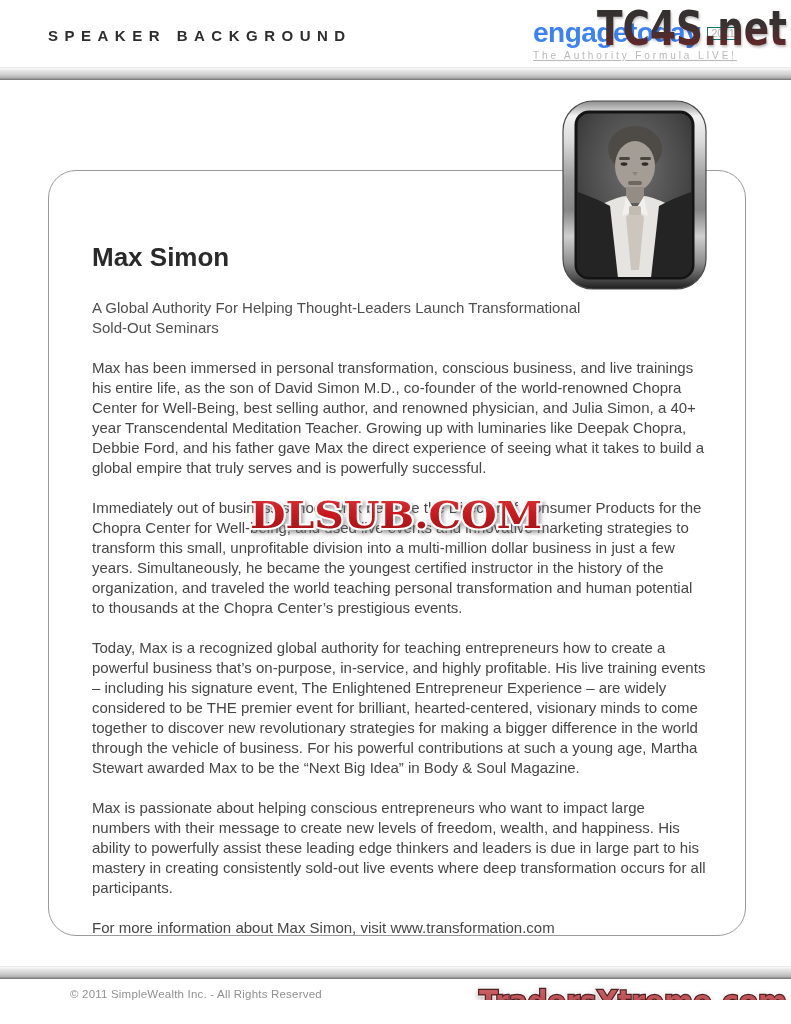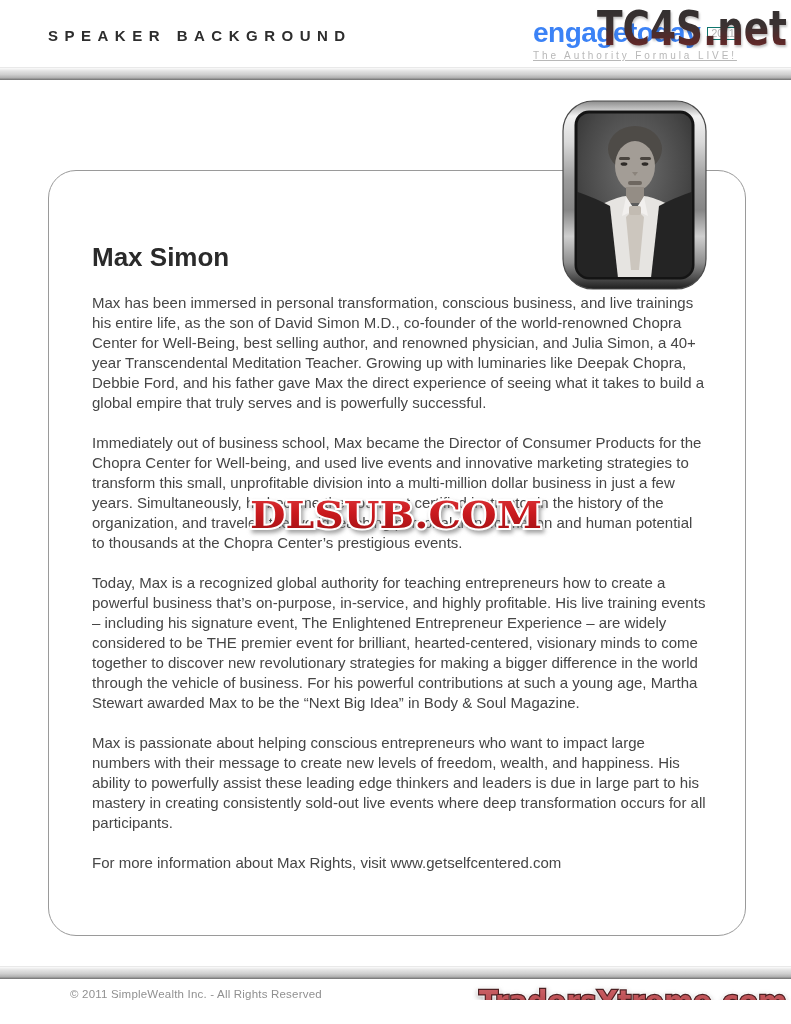--- a/index.html
+++ b/index.html
@@ -149,25 +149,29 @@
       <path d="M82,97 L73,110 L86,116 Z" fill="#f2f0ee"></path>
       <path d="M73,108 L64,117 L69,170 L77,170 L82,117 Z" fill="#ccc6be"></path>
       <rect x="67" y="106" width="12" height="9" rx="2" fill="#c2bbb2"></rect>
       <path d="M10,90 Q34,98 48,106 L56,178 L10,178 Z" fill="#242424"></path>
       <path d="M135,90 Q111,98 97,106 L89,178 L135,178 Z" fill="#242424"></path>
     </g>
   </svg>
 
   <div class="content-text">
     <h1 class="speaker-name">Max Simon</h1>
+    <div class="subtitle">
+      <div>A Global Authority For Helping Thought-Leaders Launch Transformational</div>
+      <div>Sold-Out Seminars</div>
+    </div>
     <p>Max has been immersed in personal transformation, conscious business, and live trainings his entire life, as the son of David Simon M.D., co-founder of the world-renowned Chopra Center for Well-Being, best selling author, and renowned physician, and Julia Simon, a 40+ year Transcendental Meditation Teacher. Growing up with luminaries like Deepak Chopra, Debbie Ford, and his father gave Max the direct experience of seeing what it takes to build a global empire that truly serves and is powerfully successful.</p>
     <p>Immediately out of business school, Max became the Director of Consumer Products for the Chopra Center for Well-being, and used live events and innovative marketing strategies to transform this small, unprofitable division into a multi-million dollar business in just a few years. Simultaneously, he became the youngest certified instructor in the history of the organization, and traveled the world teaching personal transformation and human potential to thousands at the Chopra Center’s prestigious events.</p>
     <p>Today, Max is a recognized global authority for teaching entrepreneurs how to create a powerful business that’s on-purpose, in-service, and highly profitable. His live training events – including his signature event, The Enlightened Entrepreneur Experience – are widely considered to be THE premier event for brilliant, hearted-centered, visionary minds to come together to discover new revolutionary strategies for making a bigger difference in the world through the vehicle of business. For his powerful contributions at such a young age, Martha Stewart awarded Max to be the “Next Big Idea” in Body &amp; Soul Magazine.</p>
     <p>Max is passionate about helping conscious entrepreneurs who want to impact large numbers with their message to create new levels of freedom, wealth, and happiness. His ability to powerfully assist these leading edge thinkers and leaders is due in large part to his mastery in creating consistently sold-out live events where deep transformation occurs for all participants.</p>
-    <p>For more information about Max Rights, visit www.getselfcentered.com</p>
+    <p>For more information about Max Simon, visit www.transformation.com</p>
   </div>
 
   <svg class="wm wm-dlsub" width="304" height="48" viewBox="0 0 304 48">
     <defs>
       <linearGradient id="dlgrad" x1="0" y1="0" x2="0" y2="1">
         <stop offset="0%" stop-color="#dd3c3f"></stop>
         <stop offset="45%" stop-color="#cb1a1e"></stop>
         <stop offset="100%" stop-color="#9c1114"></stop>
       </linearGradient>
     </defs>

